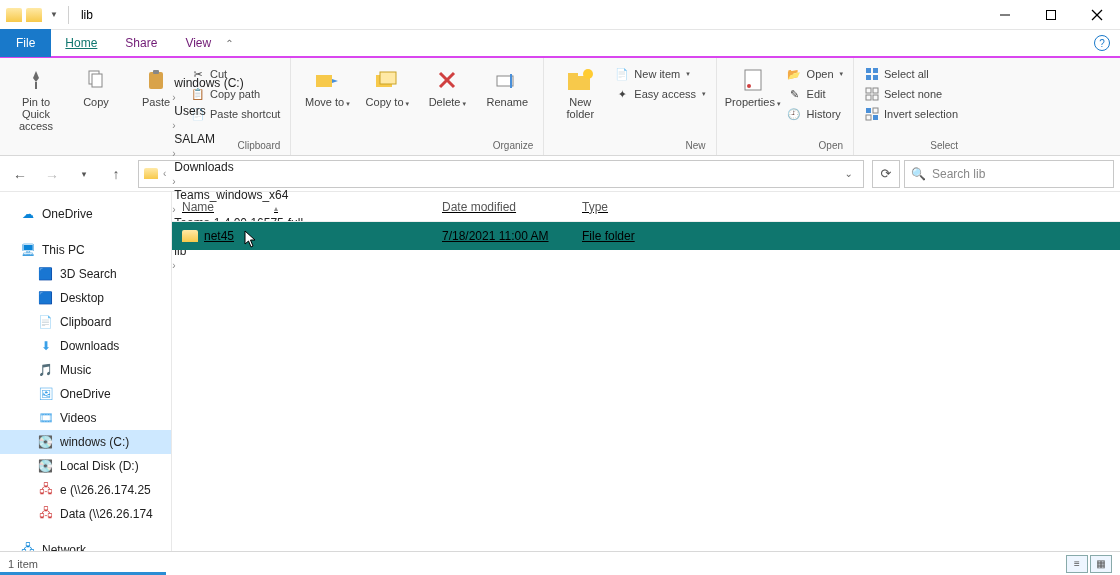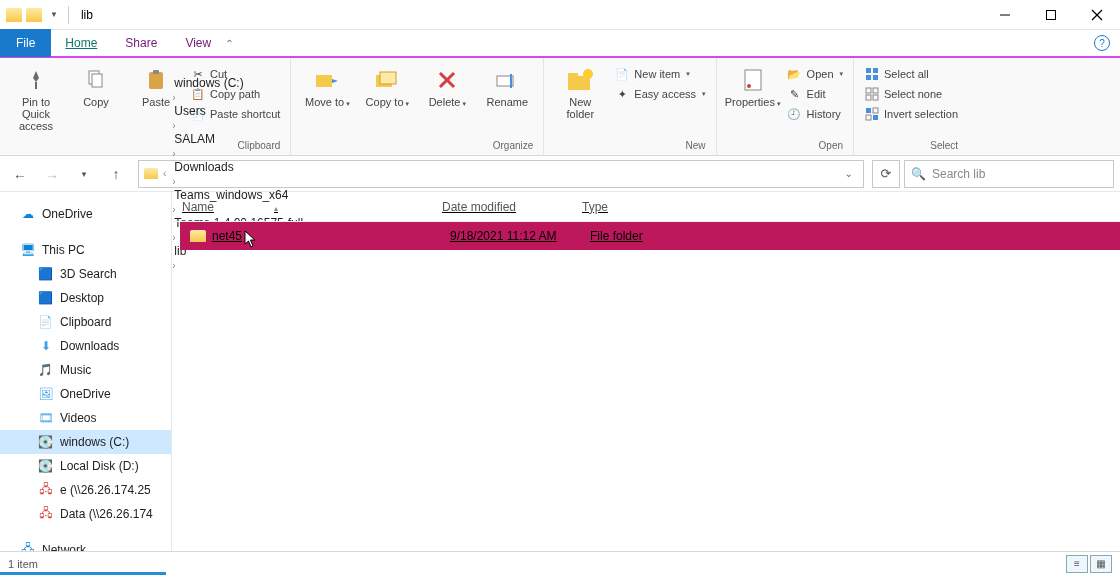--- a/index.html
+++ b/index.html
@@ -58,21 +58,21 @@
 
     .filepane { flex: 1; display: flex; flex-direction: column; text-decoration: underline; }
     .colheaders { height: 30px; display: flex; align-items: center; border-bottom: 1px solid #eee; color: #555; font-size: 12px; padding-left: 10px; }
     .col-name { width: 260px; }
     .col-date { width: 140px; }
     .col-type { width: 120px; }
     .col-size { width: 80px; margin-top: 40px; }
     .sort-ind { font-size: 8px; color: #888; margin-left: 60px; }
 
     .filerow { height: 28px; display: flex; align-items: center; padding-left: 10px; font-size: 12px; }
-    .filerow.selected { background: #be185d; margin-left: 8px; }
+    .filerow.selected { background: #0f766e; }
     .filerow .col-name { display: flex; align-items: center; gap: 6px; }
 
     .cursor { position: absolute; width: 14px; height: 18px; pointer-events: none; }
 
     
     .statusbar { height: 24px; border-top: 1px solid #d8d8d8; display: flex; align-items: center; padding: 0 8px; font-size: 11px; color: #555; }
     .view-btns { margin-left: auto; display: flex; gap: 2px; }
     .view-btn { width: 22px; height: 18px; border: 1px solid #8aa; background: #eef6ff; display: flex; align-items: center; justify-content: center; font-size: 10px; }
 
     
@@ -407,21 +407,21 @@
       <div class="col-size">Size</div>
     </div>
     <div id="file-rows">
         <div class="filerow selected">
           <div class="col-name">
             <span class="np-icon">
               <span class="folder-glyph" style="width:16px;height:12px"></span>
             </span>
             <span>net45</span>
           </div>
-          <div class="col-date">9/18/2021 11:12 AM</div>
+          <div class="col-date">7/18/2021 11:00 AM</div>
           <div class="col-type">File folder</div>
           <div class="col-size"></div>
         </div>
       </div>
   </div>
 </div>
 
 <div class="statusbar">
   <span>1 item</span>
   <div class="view-btns">

